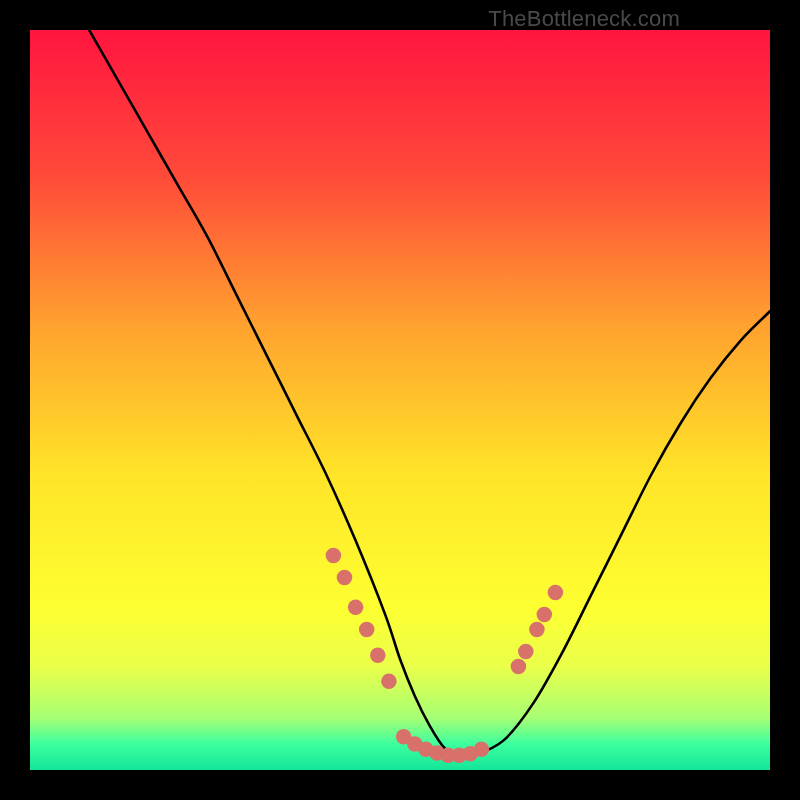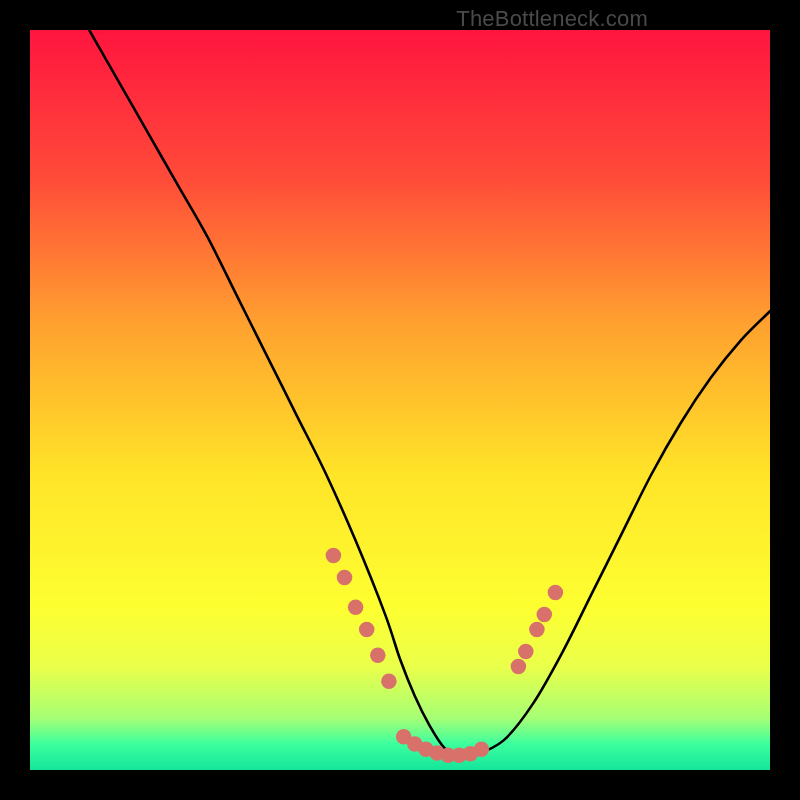--- a/index.html
+++ b/index.html
@@ -9,20 +9,21 @@
     width: 800px;
     height: 800px;
     overflow: hidden;
     font-family: Arial, sans-serif;
   }
   .frame {
     width: 664px;
     height: 800px;
     background: #000;
     position: relative;
+    padding-left: 32px;
   }
   .plot-area {
     position: absolute;
     left: 30px;
     top: 30px;
     width: 740px;
     height: 740px;
     overflow: hidden;
   }
   .gradient-bg {

